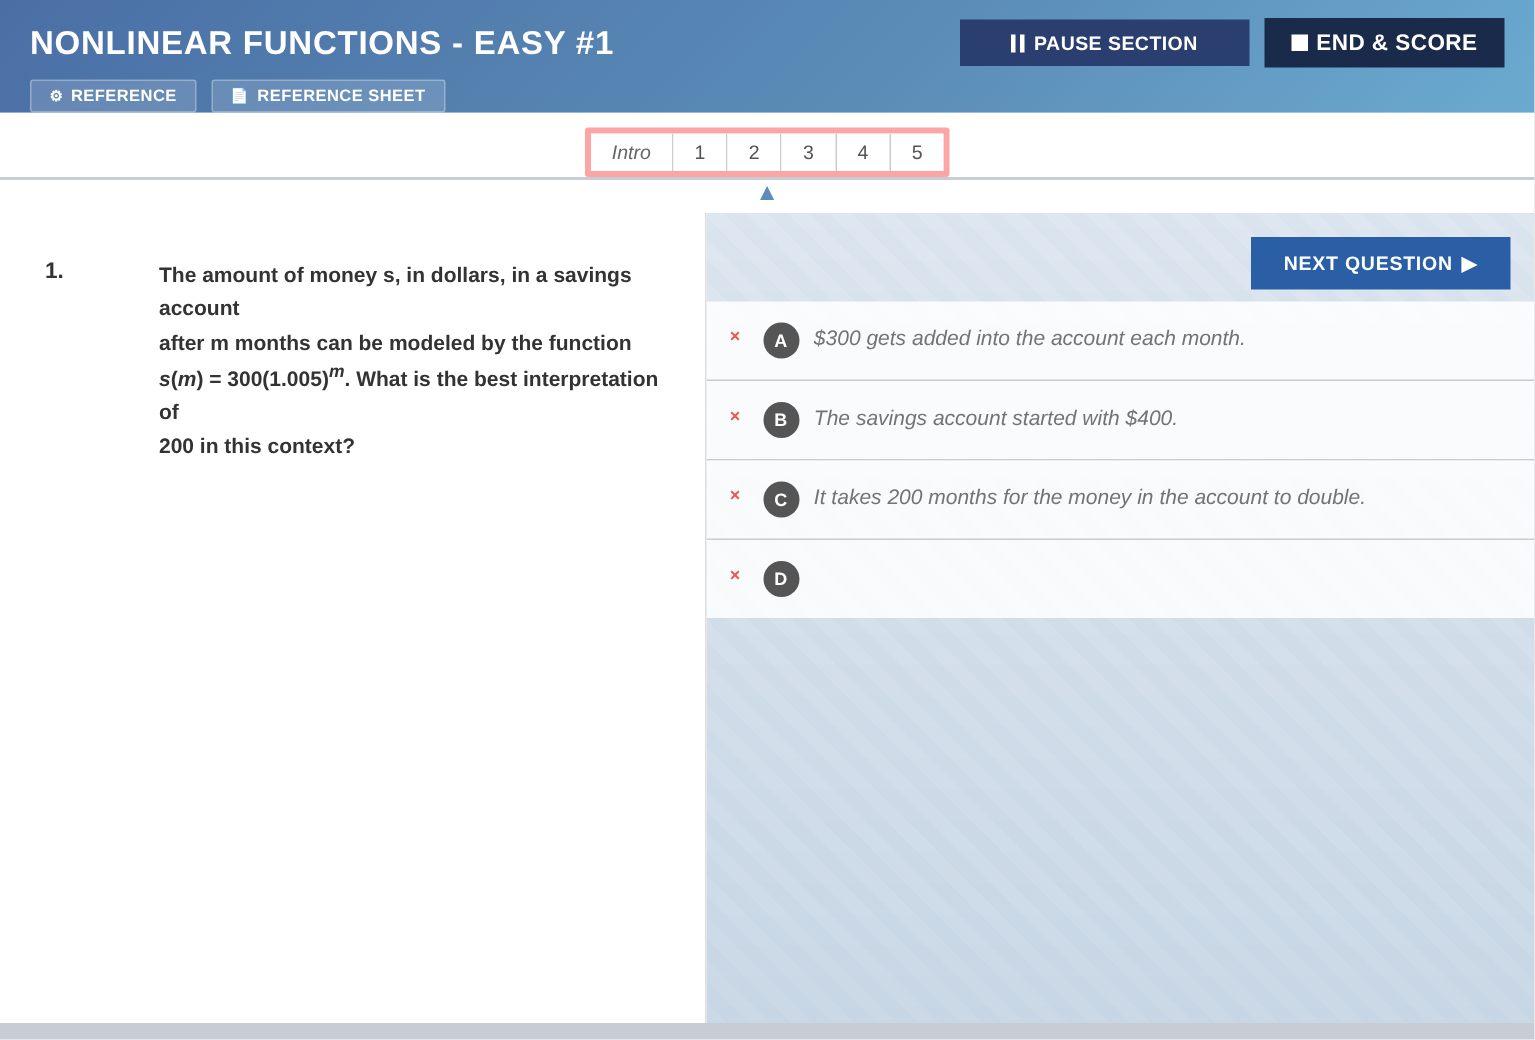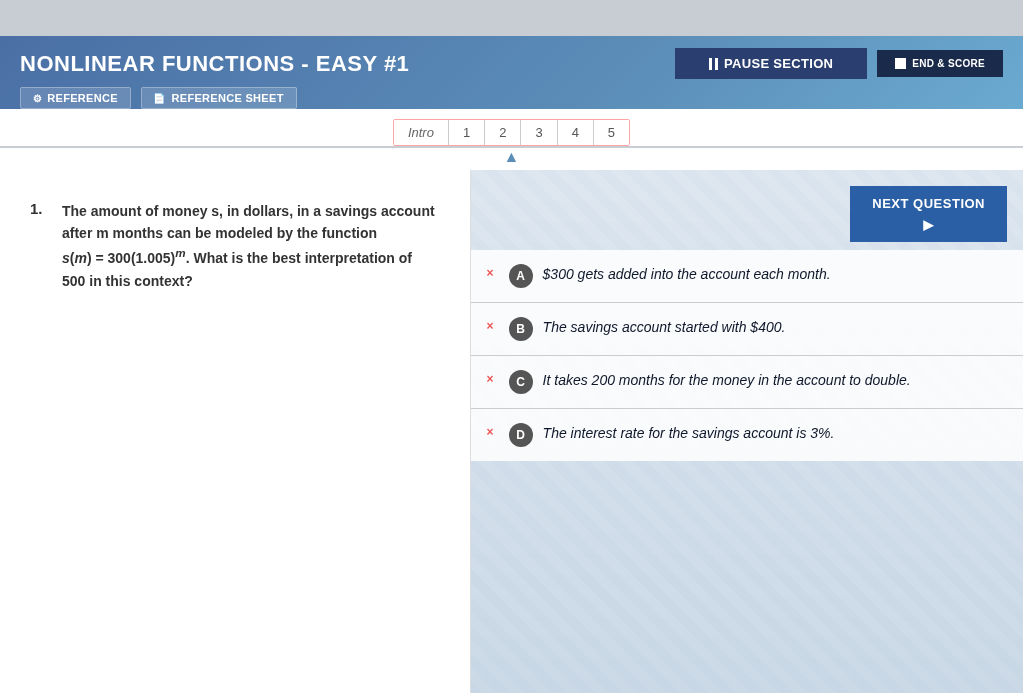--- a/index.html
+++ b/index.html
@@ -9,21 +9,20 @@
       width: 1023px;
       min-height: 693px;
       overflow: hidden;
     }
 
     
     .header {
       background: linear-gradient(135deg, #4a6fa5 0%, #5b8db8 60%, #6baad0 100%);
       padding: 12px 20px 0 20px;
       position: relative;
-      margin-top: 36px;
     }
 
     .header-top {
       display: flex;
       align-items: center;
       justify-content: space-between;
       margin-bottom: 8px;
     }
 
     .section-title {
@@ -51,21 +50,21 @@
       align-items: center;
       gap: 6px;
       letter-spacing: 0.3px;
     }
 
     .btn-end {
       background: #1a2a4a;
       color: white;
       border: none;
       padding: 8px 18px;
-      font-size: 10px;
+      font-size: 15px;
       font-weight: 700;
       cursor: pointer;
       display: flex;
       align-items: center;
       gap: 6px;
       letter-spacing: 0.3px;
     }
 
     .pause-icon {
       display: inline-flex;
@@ -116,21 +115,21 @@
       display: flex;
       align-items: center;
       justify-content: center;
       padding: 10px 0 0 0;
     }
 
     .nav-tabs-inner {
       display: flex;
       align-items: center;
       gap: 0;
-      border: 1px solid #fca5a5;
+      border: 4px solid #fca5a5;
       border-radius: 2px;
       overflow: hidden;
       background: white;
     }
 
     .nav-tab {
       padding: 5px 14px;
       font-size: 13px;
       font-weight: 500;
       cursor: pointer;
@@ -181,20 +180,21 @@
     }
 
     .question-num {
       min-width: 20px;
     }
 
     .question-text {
       font-size: 14px;
       color: #333;
       line-height: 1.6;
+      margin-left: 44px;
     }
 
     .question-text em {
       font-style: italic;
     }
 
     
     .answer-panel {
       flex: 1;
       position: relative;
@@ -228,21 +228,20 @@
       padding: 10px 22px;
       font-size: 13px;
       font-weight: 700;
       cursor: pointer;
       letter-spacing: 0.5px;
       float: right;
       margin: 16px 16px 8px 0;
       display: flex;
       align-items: center;
       gap: 6px;
-      flex-direction: column;
     }
 
     .answers-list {
       clear: both;
       padding: 0;
     }
 
     .answer-item {
       display: flex;
       align-items: flex-start;
@@ -279,21 +278,21 @@
       min-width: 24px;
     }
 
     .answer-letter-circle.a { background: #555; }
     .answer-letter-circle.b { background: #555; }
     .answer-letter-circle.c { background: #555; }
     .answer-letter-circle.d { background: #555; }
 
     .answer-text {
       font-size: 14px;
-      color: #0f172a;
+      color: #737373;
       line-height: 1.5;
       font-style: italic;
     }
   </style>
 </head>
 <body>
 
 <div class="header">
   <div class="header-top">
     <div class="section-title">NONLINEAR FUNCTIONS - EASY #1</div>
@@ -337,21 +336,21 @@
 
 <div class="main-content">
 
   <div class="question-panel">
     <div class="question-number">
       <span class="question-num">1.</span>
       <div class="question-text">
         <span>The amount of money s, in dollars, in a savings account</span><br>
         <span>after m months can be modeled by the function</span><br>
         <span><em>s</em>(<em>m</em>) = 300(1.005)<sup><em>m</em></sup>. What is the best interpretation of</span><br>
-        <span>500 in this context?</span>
+        <span>200 in this context?</span>
       </div>
     </div>
   </div>
 
   <div class="answer-panel">
     <div class="answer-panel-bg"></div>
     <div class="answer-content">
       <button class="next-question-btn">
         <span>NEXT QUESTION</span>
         <span>▶</span>
@@ -373,20 +372,19 @@
 
         <div class="answer-item">
           <span class="answer-x">×</span>
           <div class="answer-letter-circle c">C</div>
           <span class="answer-text">It takes 200 months for the money in the account to double.</span>
         </div>
 
         <div class="answer-item">
           <span class="answer-x">×</span>
           <div class="answer-letter-circle d">D</div>
-          <span class="answer-text">The interest rate for the savings account is 3%.</span>
         </div>
 
       </div>
     </div>
   </div>
 
 </div>
 
 </body></html>

